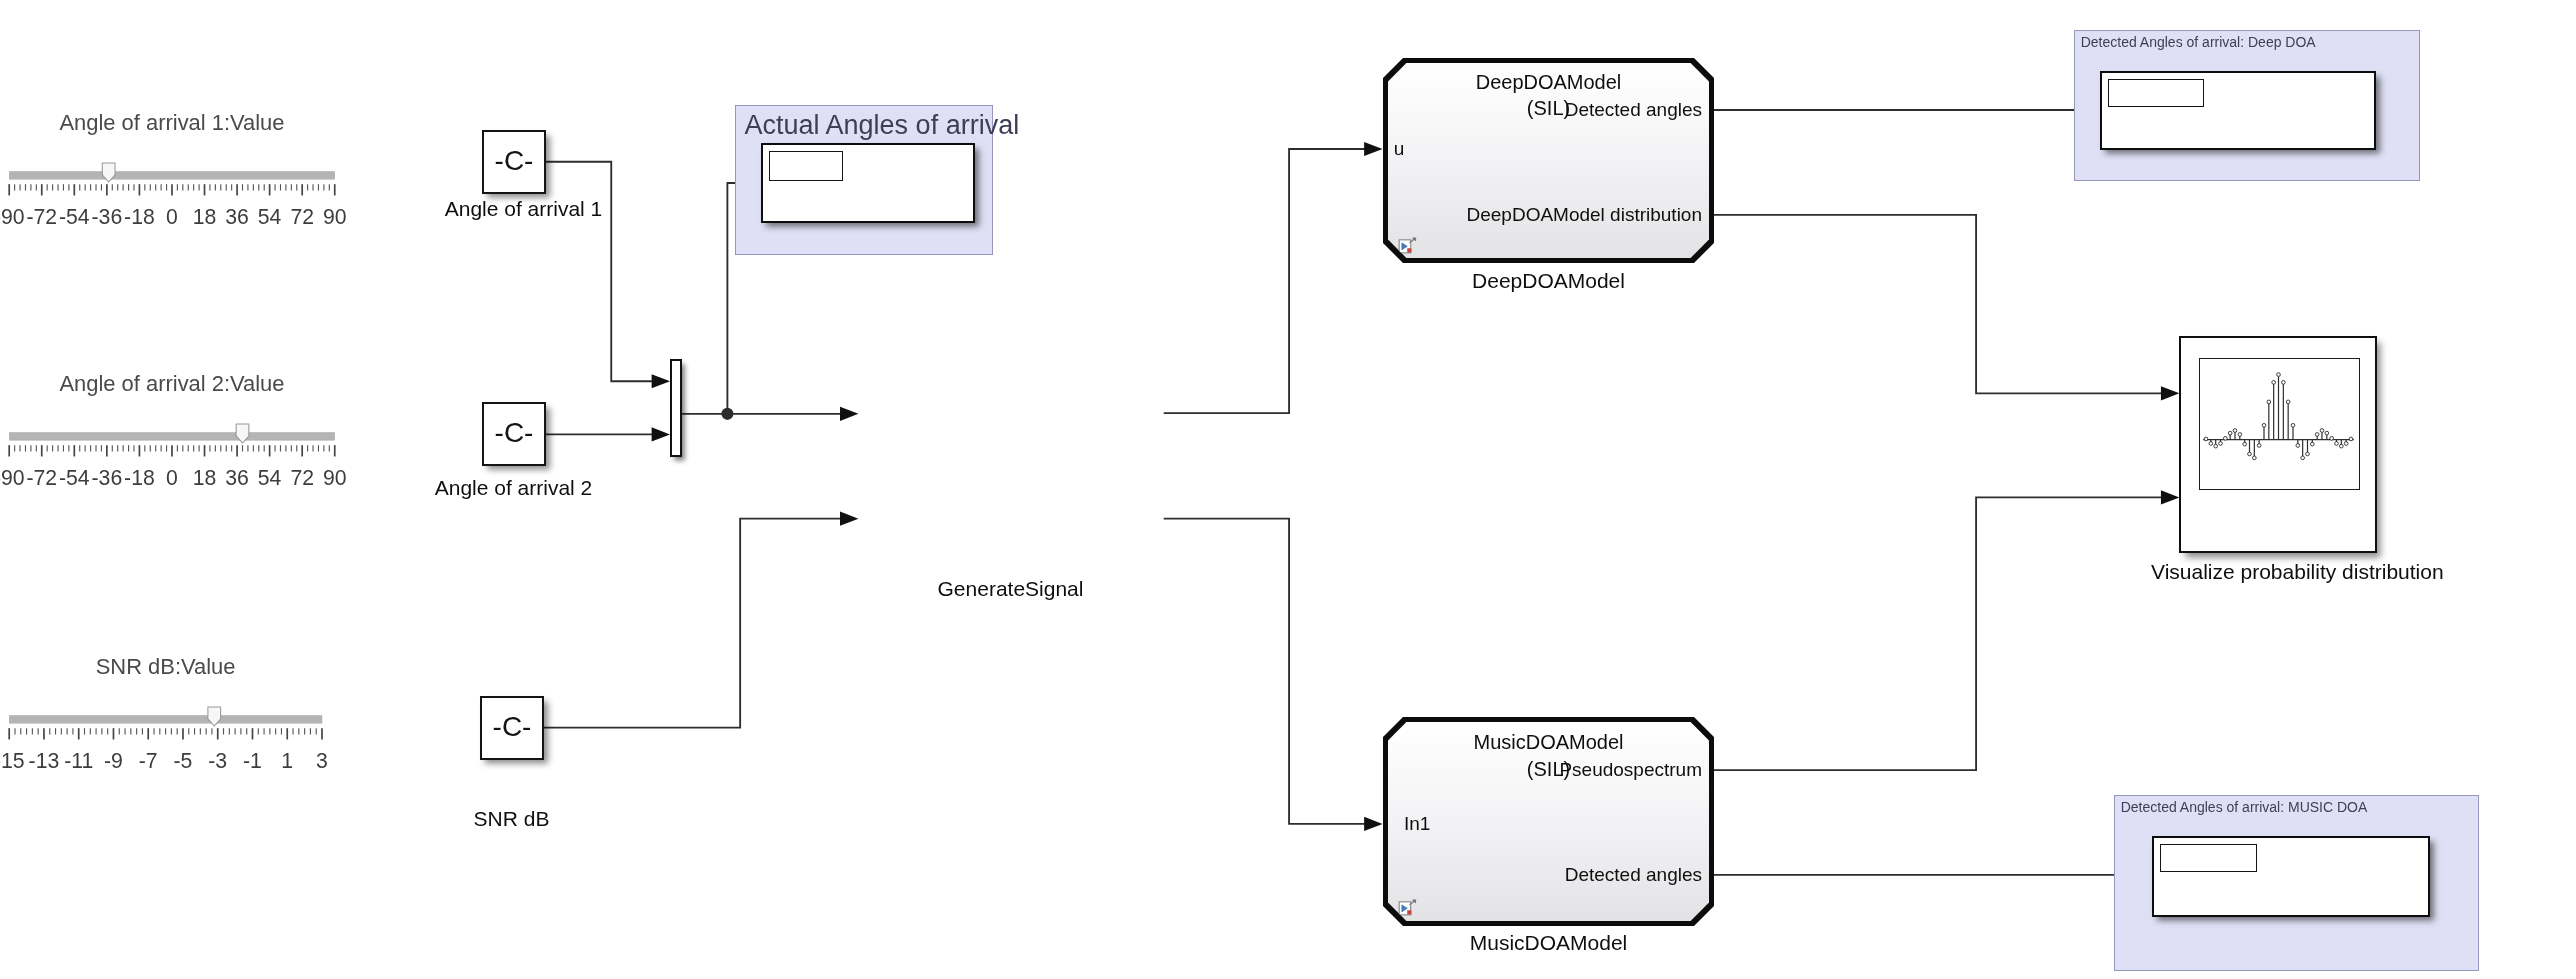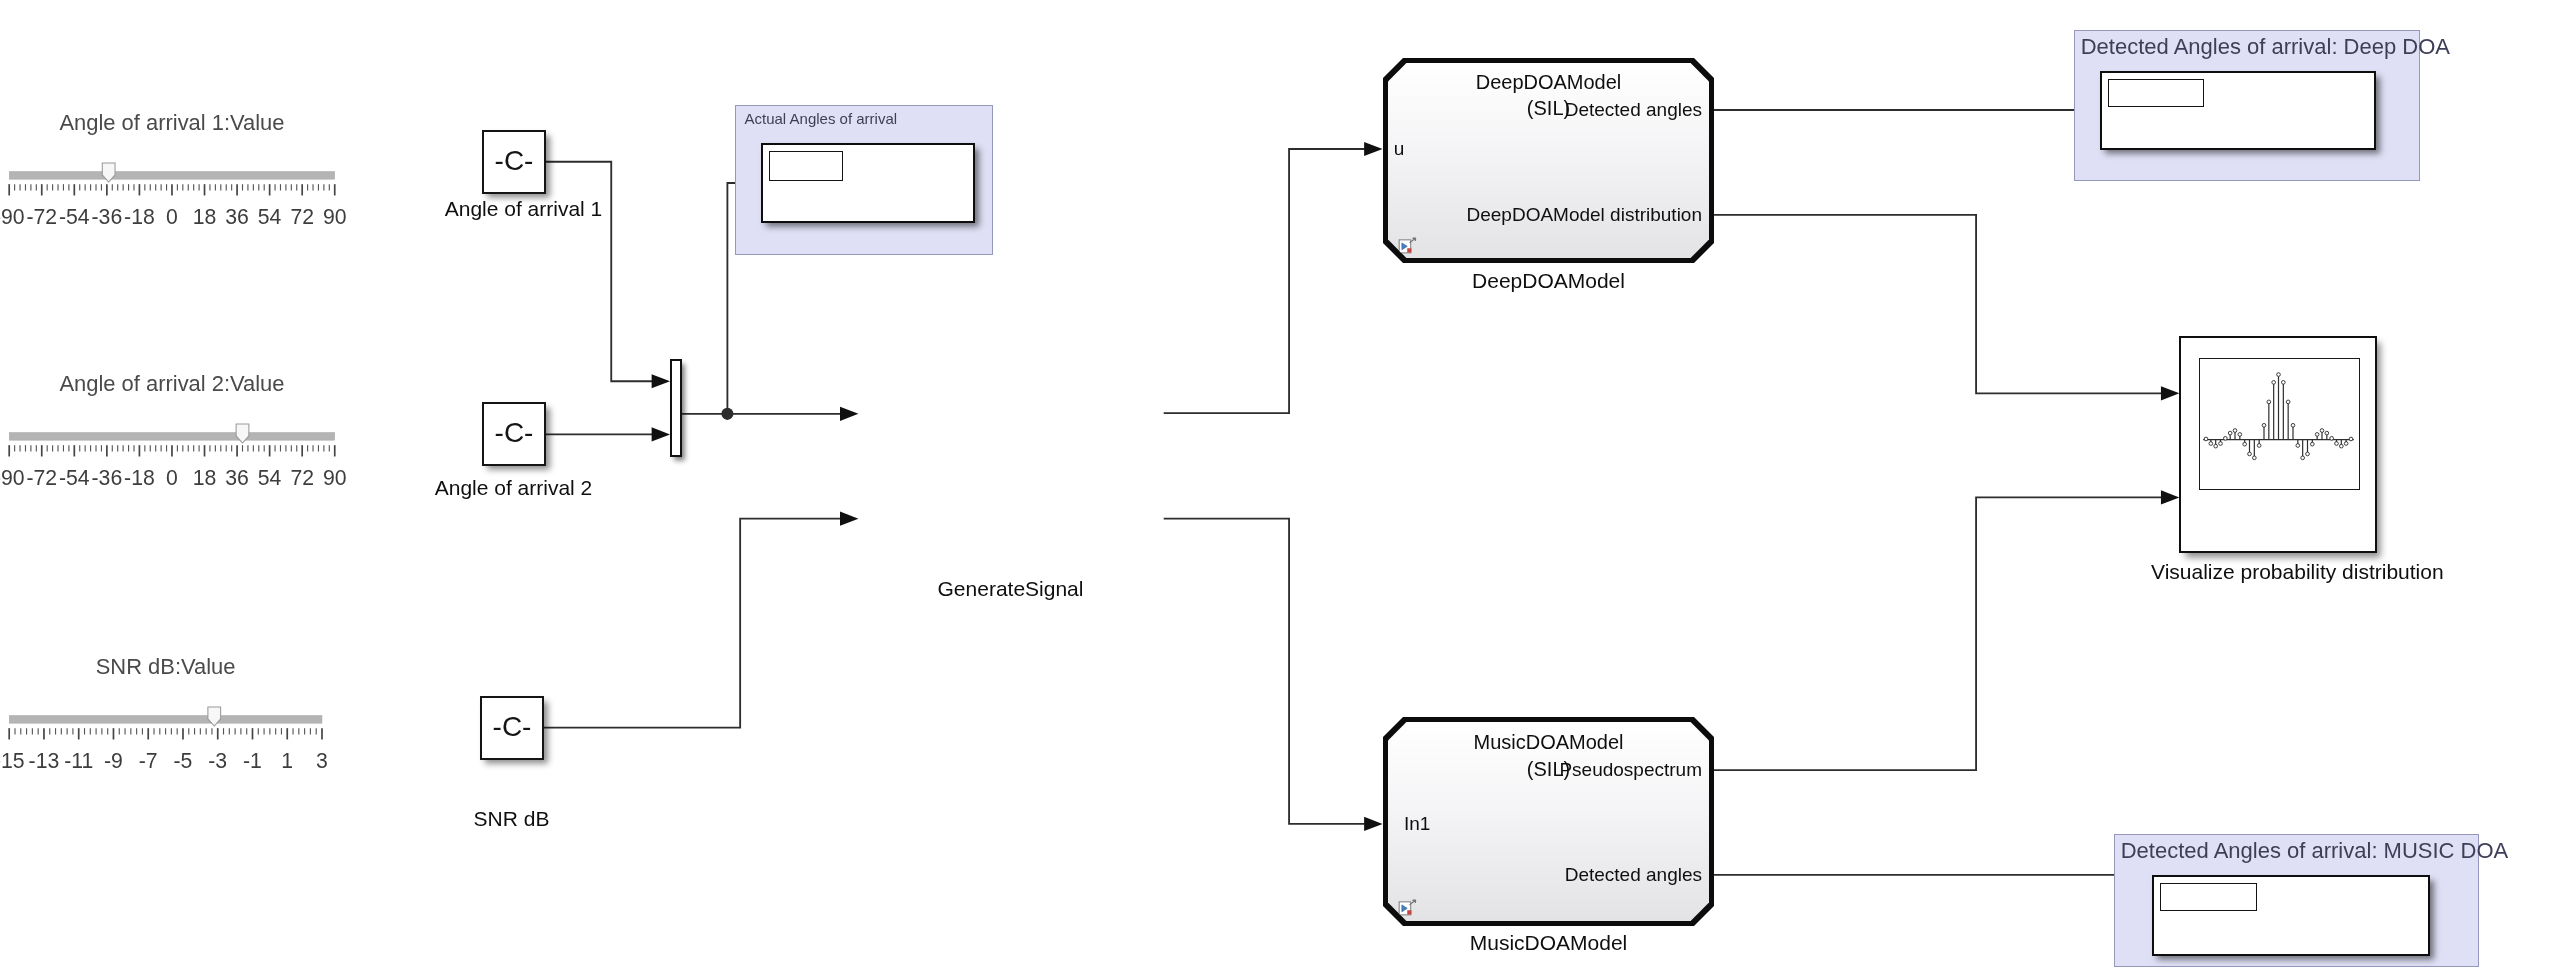--- a/index.html
+++ b/index.html
@@ -15,21 +15,21 @@
   .const-block{position:absolute;width:64px;height:64px;background:#fff;border:2.8px solid #141414;
                box-sizing:border-box;text-align:center;line-height:57px;font-size:28px;color:#141414;
                box-shadow:4.2px 5px 6.4px -0.7px rgba(0,0,0,0.45);}
   .mux-block{position:absolute;background:#fff;border:2.8px solid #111;box-sizing:border-box;
              box-shadow:3.5px 4.2px 5.7px -0.7px rgba(0,0,0,0.5);}
   .block-label{position:absolute;text-align:center;font-size:21px;color:#0f0f0f;white-space:nowrap;}
   .port-label{position:absolute;font-size:19px;color:#0f0f0f;line-height:24px;white-space:nowrap;}
   .fn-label{position:absolute;width:100%;text-align:center;font-size:20.5px;color:#0f0f0f;line-height:24px;}
   
   .panel{position:absolute;background:#dfe0f5;border:1.4px solid #9597bd;box-sizing:border-box;}
-  .panel-title{position:absolute;font-size:22px;color:#3e3e58;white-space:nowrap;}
+  .panel-title{position:absolute;font-size:14px;color:#3e3e58;white-space:nowrap;}
   .display{position:absolute;background:#fff;border:2.1px solid #0d0d0d;box-sizing:border-box;
            box-shadow:4.2px 5px 6.4px -0.7px rgba(0,0,0,0.5);}
   .inner-rect{position:absolute;background:#fff;border:1.4px solid #141414;box-sizing:border-box;}
   
   .sil-outer{position:absolute;background:#0c0c0c;
              clip-path:polygon(20px 0,calc(100% - 20px) 0,100% 20px,100% calc(100% - 20px),
                        calc(100% - 20px) 100%,20px 100%,0 calc(100% - 20px),0 20px);
              filter:drop-shadow(5px 5.7px 5px rgba(0,0,0,0.45));}
   .sil-inner{position:absolute;left:5px;top:5px;right:5px;bottom:5px;
              background:linear-gradient(180deg,#ffffff 0%,#f4f4f6 45%,#e3e3e6 100%);
@@ -307,21 +307,21 @@
   <div class="block-label" style="left:400px;top:476px;width:227px;">Angle of arrival 2</div>
 
   <div class="const-block" style="left:480px;top:696px;">
     <span>-C-</span>
   </div>
   <div class="block-label" style="left:398px;top:764px;width:227px;margin-top:43px;">SNR dB</div>
 
   <div class="mux-block" style="left:670px;top:359px;width:12px;height:98px;"></div>
 
   <div class="panel" style="left:735px;top:105px;width:258px;height:150px;">
-    <div class="panel-title" style="left:8.5px;top:4.2px;font-size:15px;">Actual Angles of arrival</div>
+    <div class="panel-title" style="left:8.5px;top:4.2px;font-size:27px;">Actual Angles of arrival</div>
     <div class="display" style="left:25px;top:37px;width:214px;height:80px;">
       <div class="inner-rect" style="left:5.7px;top:6.4px;width:74px;height:30px;"></div>
     </div>
   </div>
 
   <div class="block-label" style="left:858px;top:577px;width:305px;">GenerateSignal</div>
 
   <div class="sil-outer" style="left:1383px;top:58px;width:331px;height:205px;">
     <div class="sil-inner">
       <div class="sil-title" style="top:7px;">DeepDOAModel</div>
@@ -356,21 +356,21 @@
   </div>
   <div class="block-label" style="left:1383px;top:931px;width:331px;">MusicDOAModel</div>
 
   <div class="panel" style="left:2074px;top:30px;width:346px;height:151px;">
     <div class="panel-title" style="left:5.7px;top:2.8px;">Detected Angles of arrival: Deep DOA</div>
     <div class="display" style="left:25px;top:40px;width:276px;height:79px;">
       <div class="inner-rect" style="left:5.7px;top:6.4px;width:96px;height:28px;"></div>
     </div>
   </div>
 
-  <div class="panel" style="left:2114px;top:834px;width:365px;height:133px;">
+  <div class="panel" style="left:2114px;top:795px;width:365px;height:176px;">
     <div class="panel-title" style="left:5.7px;top:2.8px;">Detected Angles of arrival: MUSIC DOA</div>
     <div class="display" style="left:37px;top:40px;width:278px;height:81px;">
       <div class="inner-rect" style="left:5.7px;top:6.4px;width:97px;height:28px;"></div>
     </div>
   </div>
 
   <div class="rect-block" style="left:2179px;top:336px;width:198px;height:217px;border-width:2.1px;">
     <div class="viz-inner" style="left:18.4px;top:20px;width:161px;height:132px;">
       <svg id="stem-plot" width="157" height="128" viewBox="0 0 221 181">
           <line x1="4" y1="114" x2="217" y2="114" stroke="#2e2e2e" stroke-width="2"></line>

